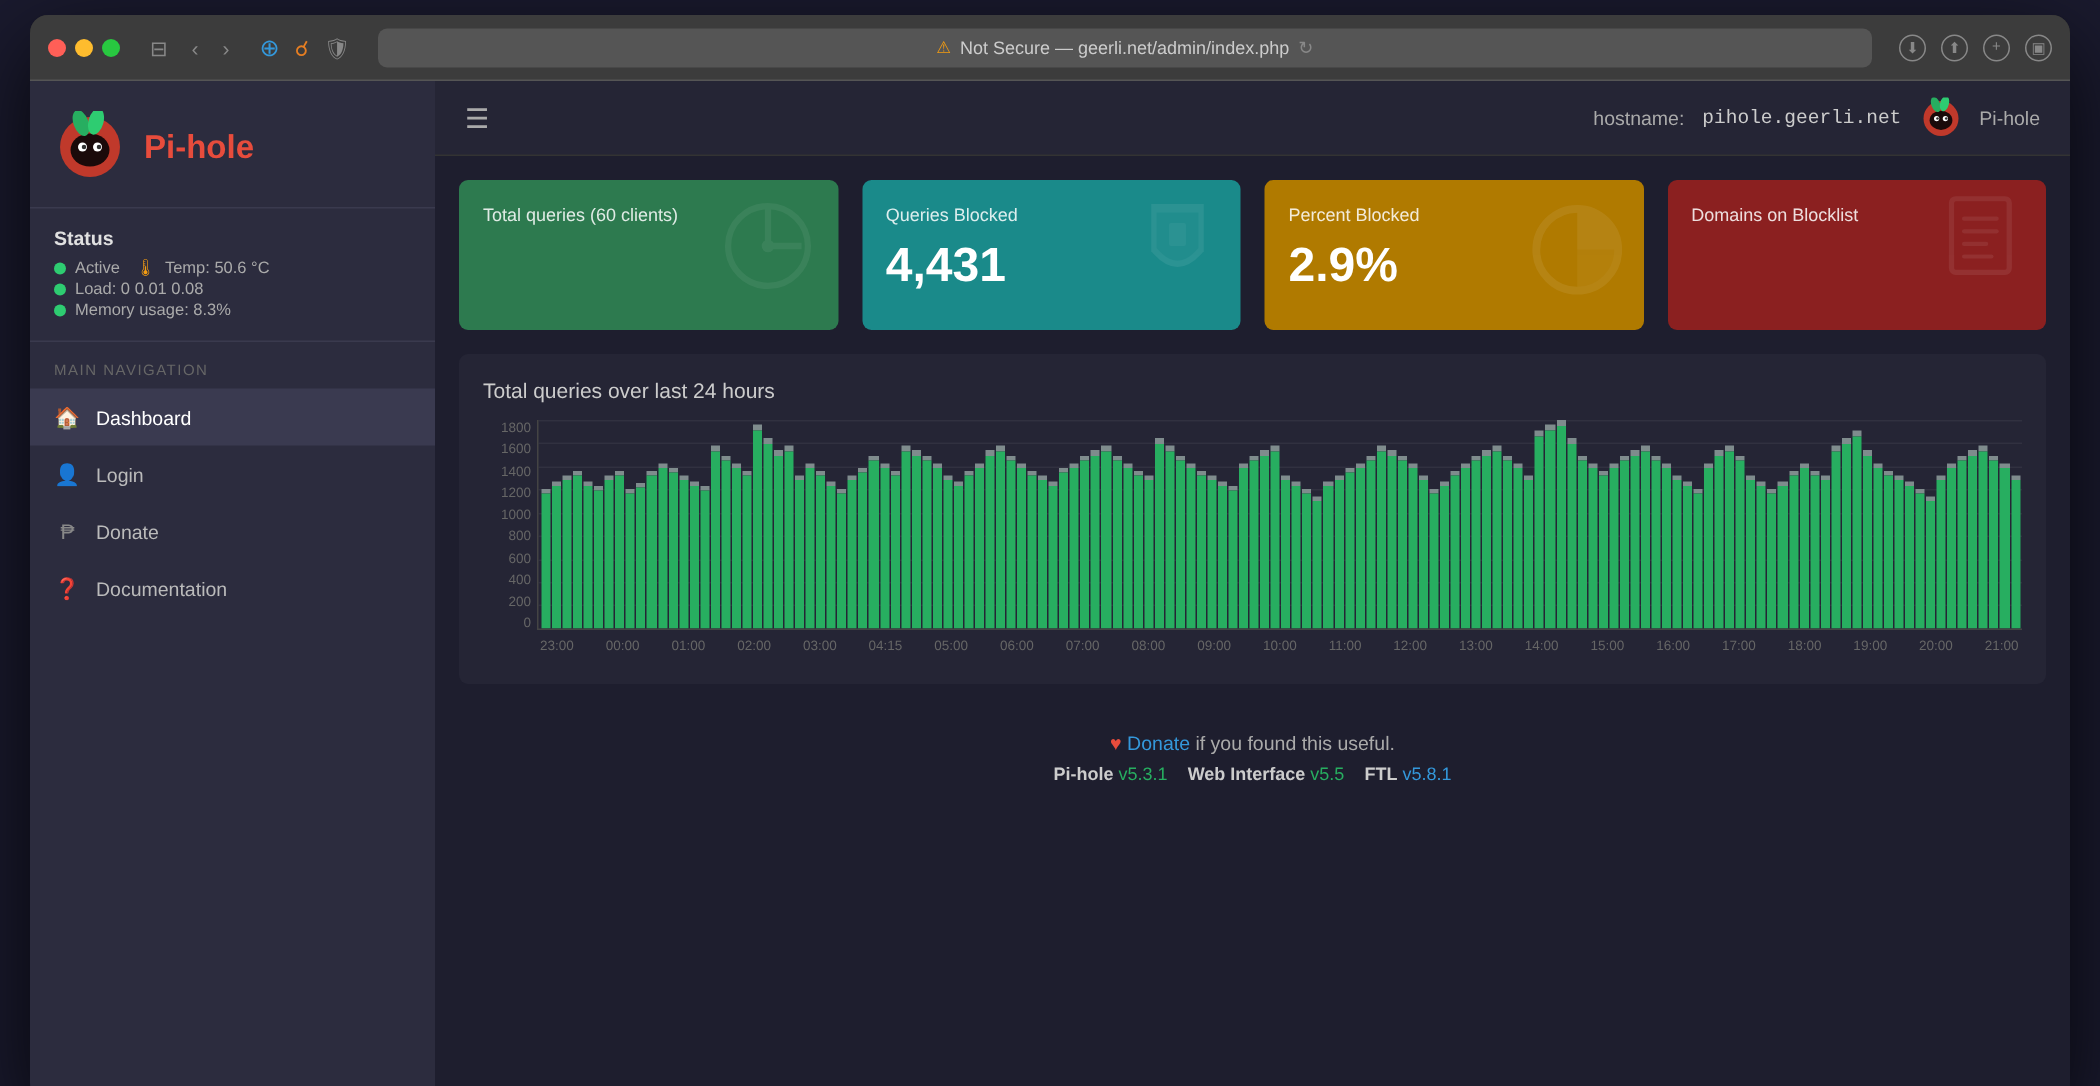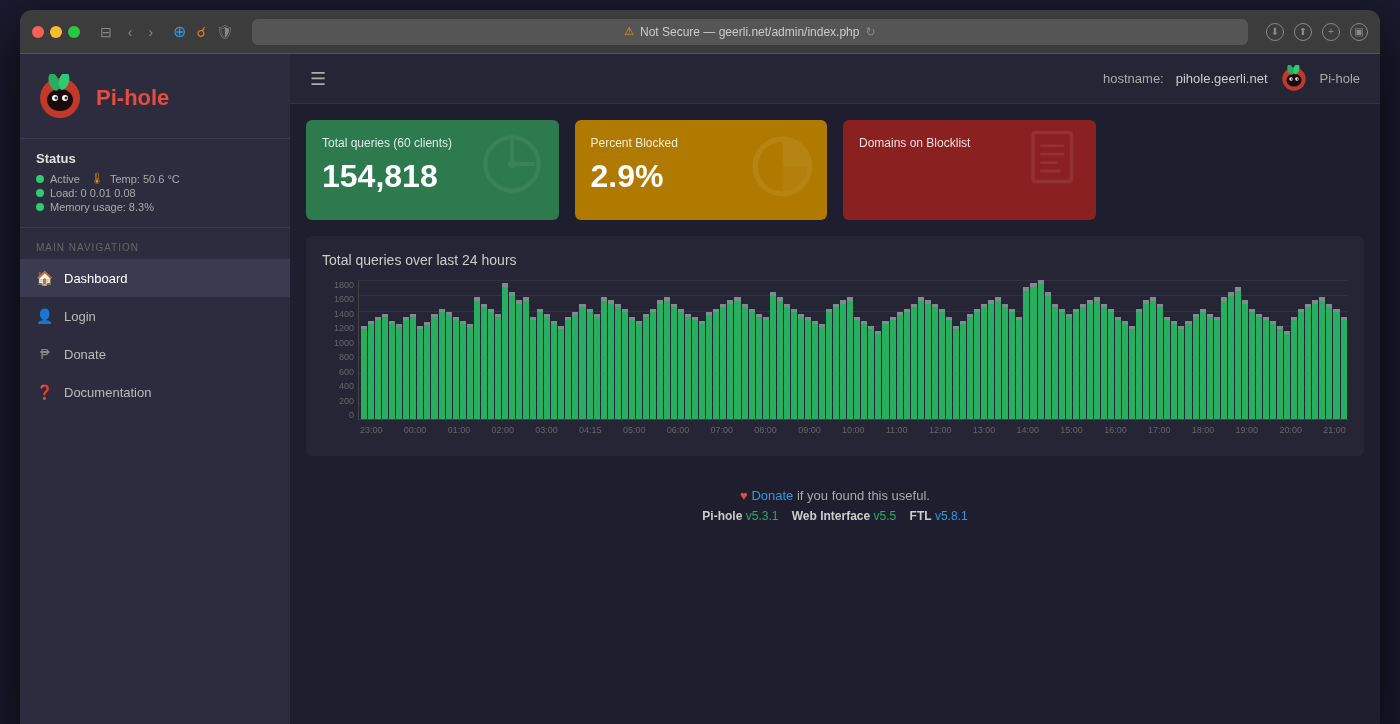--- a/index.html
+++ b/index.html
@@ -241,21 +241,21 @@
 
     .topbar-right {
       display: flex;
       align-items: center;
       gap: 12px;
       font-size: 13px;
       color: #aaa;
     }
 
     .hostname-label {
-      font-family: Liberation Sans, sans-serif;
+      font-family: Liberation Mono, monospace;
       color: #ccc;
     }
 
     
     .stats-row {
       display: grid;
       grid-template-columns: repeat(4, 1fr);
       gap: 16px;
       padding: 16px;
     }
@@ -573,30 +573,40 @@
             <ellipse cx="28" cy="7" rx="5" ry="9" fill="#2ecc71" transform="rotate(15,28,7)"></ellipse>
           </svg>
           <span>Pi-hole</span>
         </div>
       </div>
 
       <div class="stats-row">
 
         <div class="stat-card stat-card-green">
           <div class="stat-label">Total queries (60 clients)</div>
-          <div class="stat-value">154,818</div>
           <div class="stat-bg-icon">
             <svg width="70" height="70" viewBox="0 0 100 100" opacity="0.25">
               <circle cx="50" cy="50" r="38" stroke="white" stroke-width="6" fill="none"></circle>
               <path d="M50 12 L50 50 L82 50" stroke="white" stroke-width="6" fill="none"></path>
               <circle cx="50" cy="50" r="6" fill="white"></circle>
             </svg>
           </div>
         </div>
 
+        <div class="stat-card stat-card-teal">
+          <div class="stat-label">Queries Blocked</div>
+          <div class="stat-value">4,431</div>
+          <div class="stat-bg-icon">
+            <svg width="60" height="70" viewBox="0 0 80 100" opacity="0.3">
+              <path d="M15 10 L65 10 L65 55 Q40 85 15 55 Z" fill="white"></path>
+              <path d="M20 18 L60 18 L60 52 Q40 76 20 52 Z" fill="rgba(0,120,120,0.5)"></path>
+              <rect x="32" y="28" width="16" height="22" rx="2" fill="white"></rect>
+            </svg>
+          </div>
+        </div>
 
         <div class="stat-card stat-card-amber">
           <div class="stat-label">Percent Blocked</div>
           <div class="stat-value">2.9%</div>
           <div class="stat-bg-icon">
             <svg width="65" height="65" viewBox="0 0 100 100" opacity="0.3">
               <circle cx="50" cy="50" r="42" fill="none" stroke="white" stroke-width="8"></circle>
               <path d="M50 50 L50 8 A42 42 0 0 1 92 50 Z" fill="white"></path>
               <path d="M50 50 L92 50 A42 42 0 0 1 50 92 Z" fill="white" opacity="0.6"></path>
             </svg>

